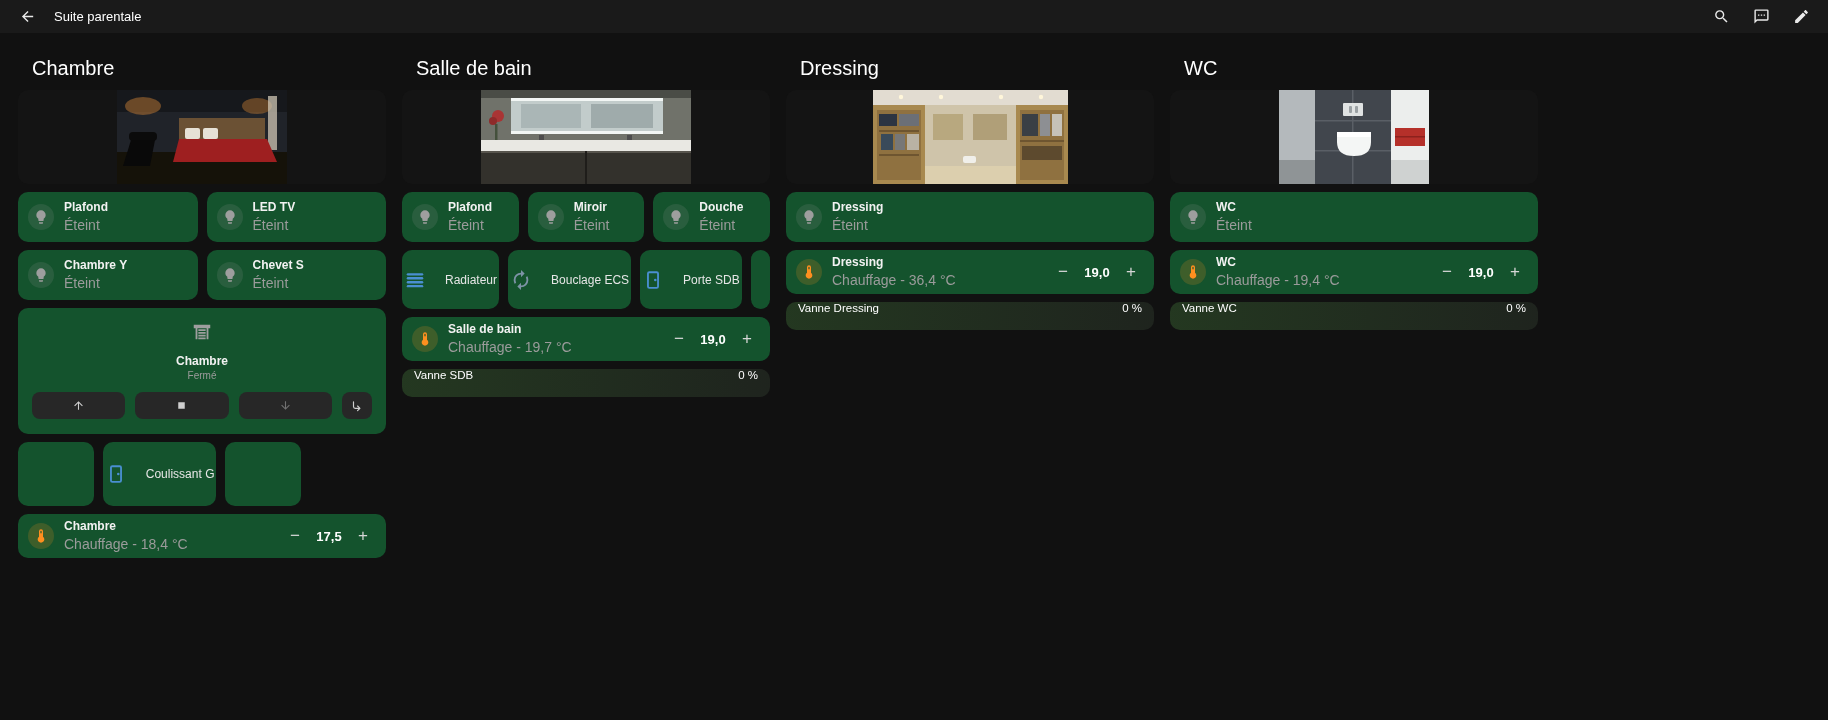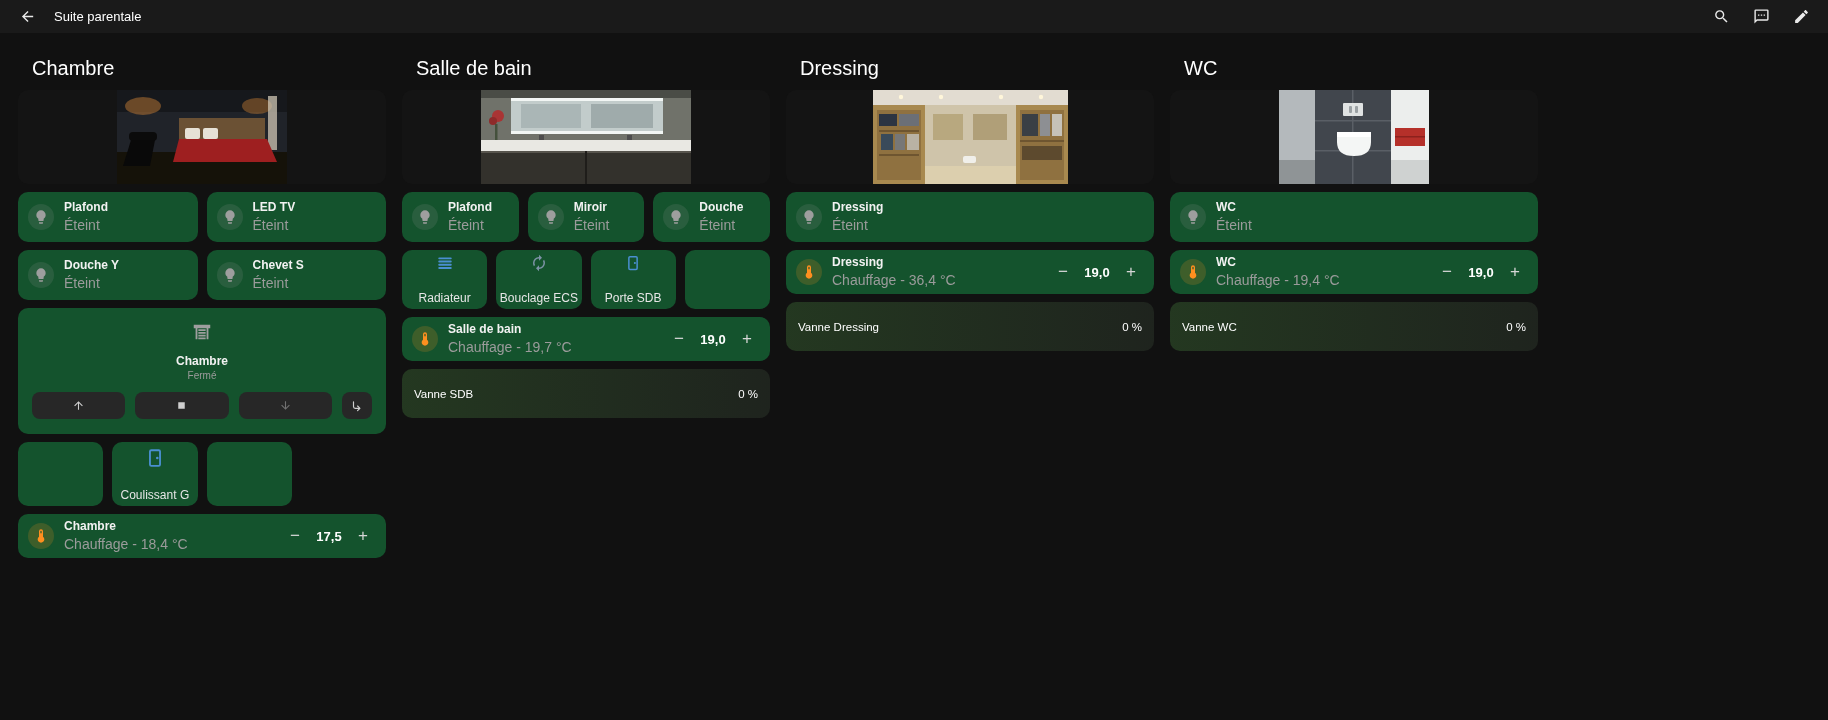--- a/index.html
+++ b/index.html
@@ -79,35 +79,35 @@
   .cover-btn {
     flex: 1; height: 27px; background: #272727; border: none; border-radius: 8px;
     display: flex; align-items: center; justify-content: center; cursor: pointer;
   }
   .cover-btn svg { width: 13px; height: 13px; fill: #cfcfcf; }
   .cover-btn.small { flex: none; width: 30px; }
   .cover-btn.dim svg { fill: #717171; }
   .cover-btn.small svg { width: 14px; height: 14px; fill: none; stroke: #cfcfcf; stroke-width: 2; stroke-linecap: round; stroke-linejoin: round; }
   
   .btn-tile {
-    display: flex; flex-direction: column; align-items: center; justify-content: center;
+    display: flex; flex-direction: row; align-items: center; justify-content: center;
     gap: 19px; height: 64px; cursor: pointer; padding: 4px 2px;
   }
   .btn-tile.sm { height: 59px; }
   .btn-tile.empty { cursor: default; }
   .btn-tile svg { width: 22px; height: 22px; }
   .btn-label { font-size: 12px; color: #e6e6e6; white-space: nowrap; }
   .icon-blue { color: var(--accent-blue, #4a8fd1); }
   .icon-blue .f { fill: var(--accent-blue, #4a8fd1); }
   .icon-blue .s { fill: none; stroke: var(--accent-blue, #4a8fd1); stroke-width: 2; }
   .icon-sync { fill: #7d93a6; }
   
   .valve {
-    height: 49px; position: relative; overflow: hidden;
-    display: flex; align-items: center; cursor: pointer; margin-bottom: 20px;
+    height: 28px; position: relative; overflow: hidden;
+    display: flex; align-items: flex-start; cursor: pointer; margin-bottom: 20px;
     background: linear-gradient(90deg, rgba(63,163,47,0.20), rgba(63,163,47,0.05)), #1d1d1d;
   }
   .valve-fill { position: absolute; left: 0; top: 0; bottom: 0; background: var(--valve-green, #3fa32f); }
   .valve-row {
     position: relative; width: 100%; display: flex; justify-content: space-between;
     padding: 0 12px; font-size: 11.5px; color: #ffffff;
   }
 </style>
 </head>
 <body>
@@ -186,21 +186,21 @@
     </div>
 
     <div class="row cols-2">
       <div class="card tile">
         <span class="badge light-badge">
             <svg viewBox="0 0 24 24">
               <path d="M12,2A7,7 0 0,1 19,9C19,11.38 17.81,13.47 16,14.74V17A1,1 0 0,1 15,18H9A1,1 0 0,1 8,17V14.74C6.19,13.47 5,11.38 5,9A7,7 0 0,1 12,2M9,21V20H15V21A1,1 0 0,1 14,22H10A1,1 0 0,1 9,21Z"></path>
             </svg>
           </span>
         <span class="tile-text">
-          <span class="tile-name">Douche Y</span>
+          <span class="tile-name">Chambre Y</span>
           <span class="tile-state">Éteint</span>
         </span>
       </div>
       <div class="card tile">
         <span class="badge light-badge">
             <svg viewBox="0 0 24 24">
               <path d="M12,2A7,7 0 0,1 19,9C19,11.38 17.81,13.47 16,14.74V17A1,1 0 0,1 15,18H9A1,1 0 0,1 8,17V14.74C6.19,13.47 5,11.38 5,9A7,7 0 0,1 12,2M9,21V20H15V21A1,1 0 0,1 14,22H10A1,1 0 0,1 9,21Z"></path>
             </svg>
           </span>
         <span class="tile-text">

